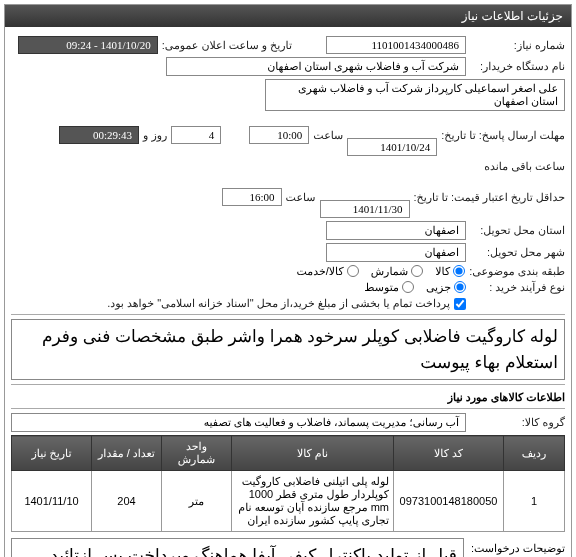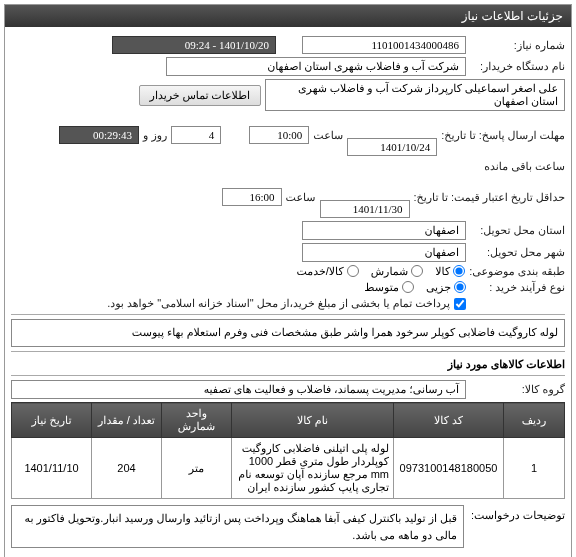--- a/index.html
+++ b/index.html
@@ -18,53 +18,53 @@
 .section-title { font-weight: bold; font-size: 11px; margin: 6px 0 3px; }
 hr { border: none; border-top: 1px solid #aaa; margin: 4px 0; }
 table { width: 100%; border-collapse: collapse; font-size: 11px; }
 th { background: linear-gradient(#666, #444); color: #fff; border: 1px solid #333; padding: 4px; font-weight: normal; }
 td { border: 1px solid #999; padding: 4px; text-align: center; background: #fff; }
 .radio-group { display: flex; gap: 12px; align-items: center; }
 .radio-item { display: flex; gap: 3px; }
 .radio { width: 12px; height: 12px; }
 .note-row { display: flex; align-items: flex-start; gap: 6px; margin: 4px 0; }
 .note-label { min-width: 95px; font-size: 11px; padding-top: 4px; }
-.note-box { flex: 1; border: 1px solid #888; padding: 4px 6px; font-size: 11px; background: #fff; min-height: 28px; line-height: 1.5; }
+.note-box { flex: 1; border: 1px solid #888; padding: 4px 6px; font-size: 17px; background: #fff; min-height: 28px; line-height: 1.5; }
 .bottom-actions { display: flex; gap: 6px; margin: 6px; }
-.w-140 { width: 164px; margin-left: 22px; }
+.w-140 { width: 140px; }
 .w-90 { width: 90px; margin-top: 24px; }
 .w-60 { width: 60px; text-align: right; }
 .w-50 { width: 50px; }
 .w-80 { width: 80px; }
 .w-long { width: 300px; }
 .flex-1 { flex: 1; }
 </style>
 </head>
 <body>
 
 <div class="panel">
   <div class="panel-header">
     <span>جزئیات اطلاعات نیاز</span>
   </div>
   <div class="panel-body">
 
     <div class="field-row">
       <span class="label">شماره نیاز:</span>
       <span class="input w-140">1101001434000486</span>
+      <span class="label-sm" style="margin-right:30px">تاریخ و ساعت اعلان عمومی:</span>
       <span class="input-dark w-140">1401/10/20 - 09:24</span>
     </div>
 
     <div class="field-row">
       <span class="label">نام دستگاه خریدار:</span>
       <span class="input w-long">شرکت آب و فاضلاب شهری استان اصفهان</span>
     </div>
 
     <div class="field-row">
       <span class="input w-long">علی اصغر اسماعیلی کارپرداز شرکت آب و فاضلاب شهری استان اصفهان</span>
-      <button class="btn">اطلاعات تماس خریدار</button>
     </div>
 
     <div class="field-row">
       <span class="label">مهلت ارسال پاسخ: تا تاریخ:</span>
       <span class="input w-90">1401/10/24</span>
       <span class="label-sm">ساعت</span>
       <span class="input w-60">10:00</span>
       <span style="width:20px"></span>
       <span class="input w-50">4</span>
       <span class="label-sm">روز و</span>

